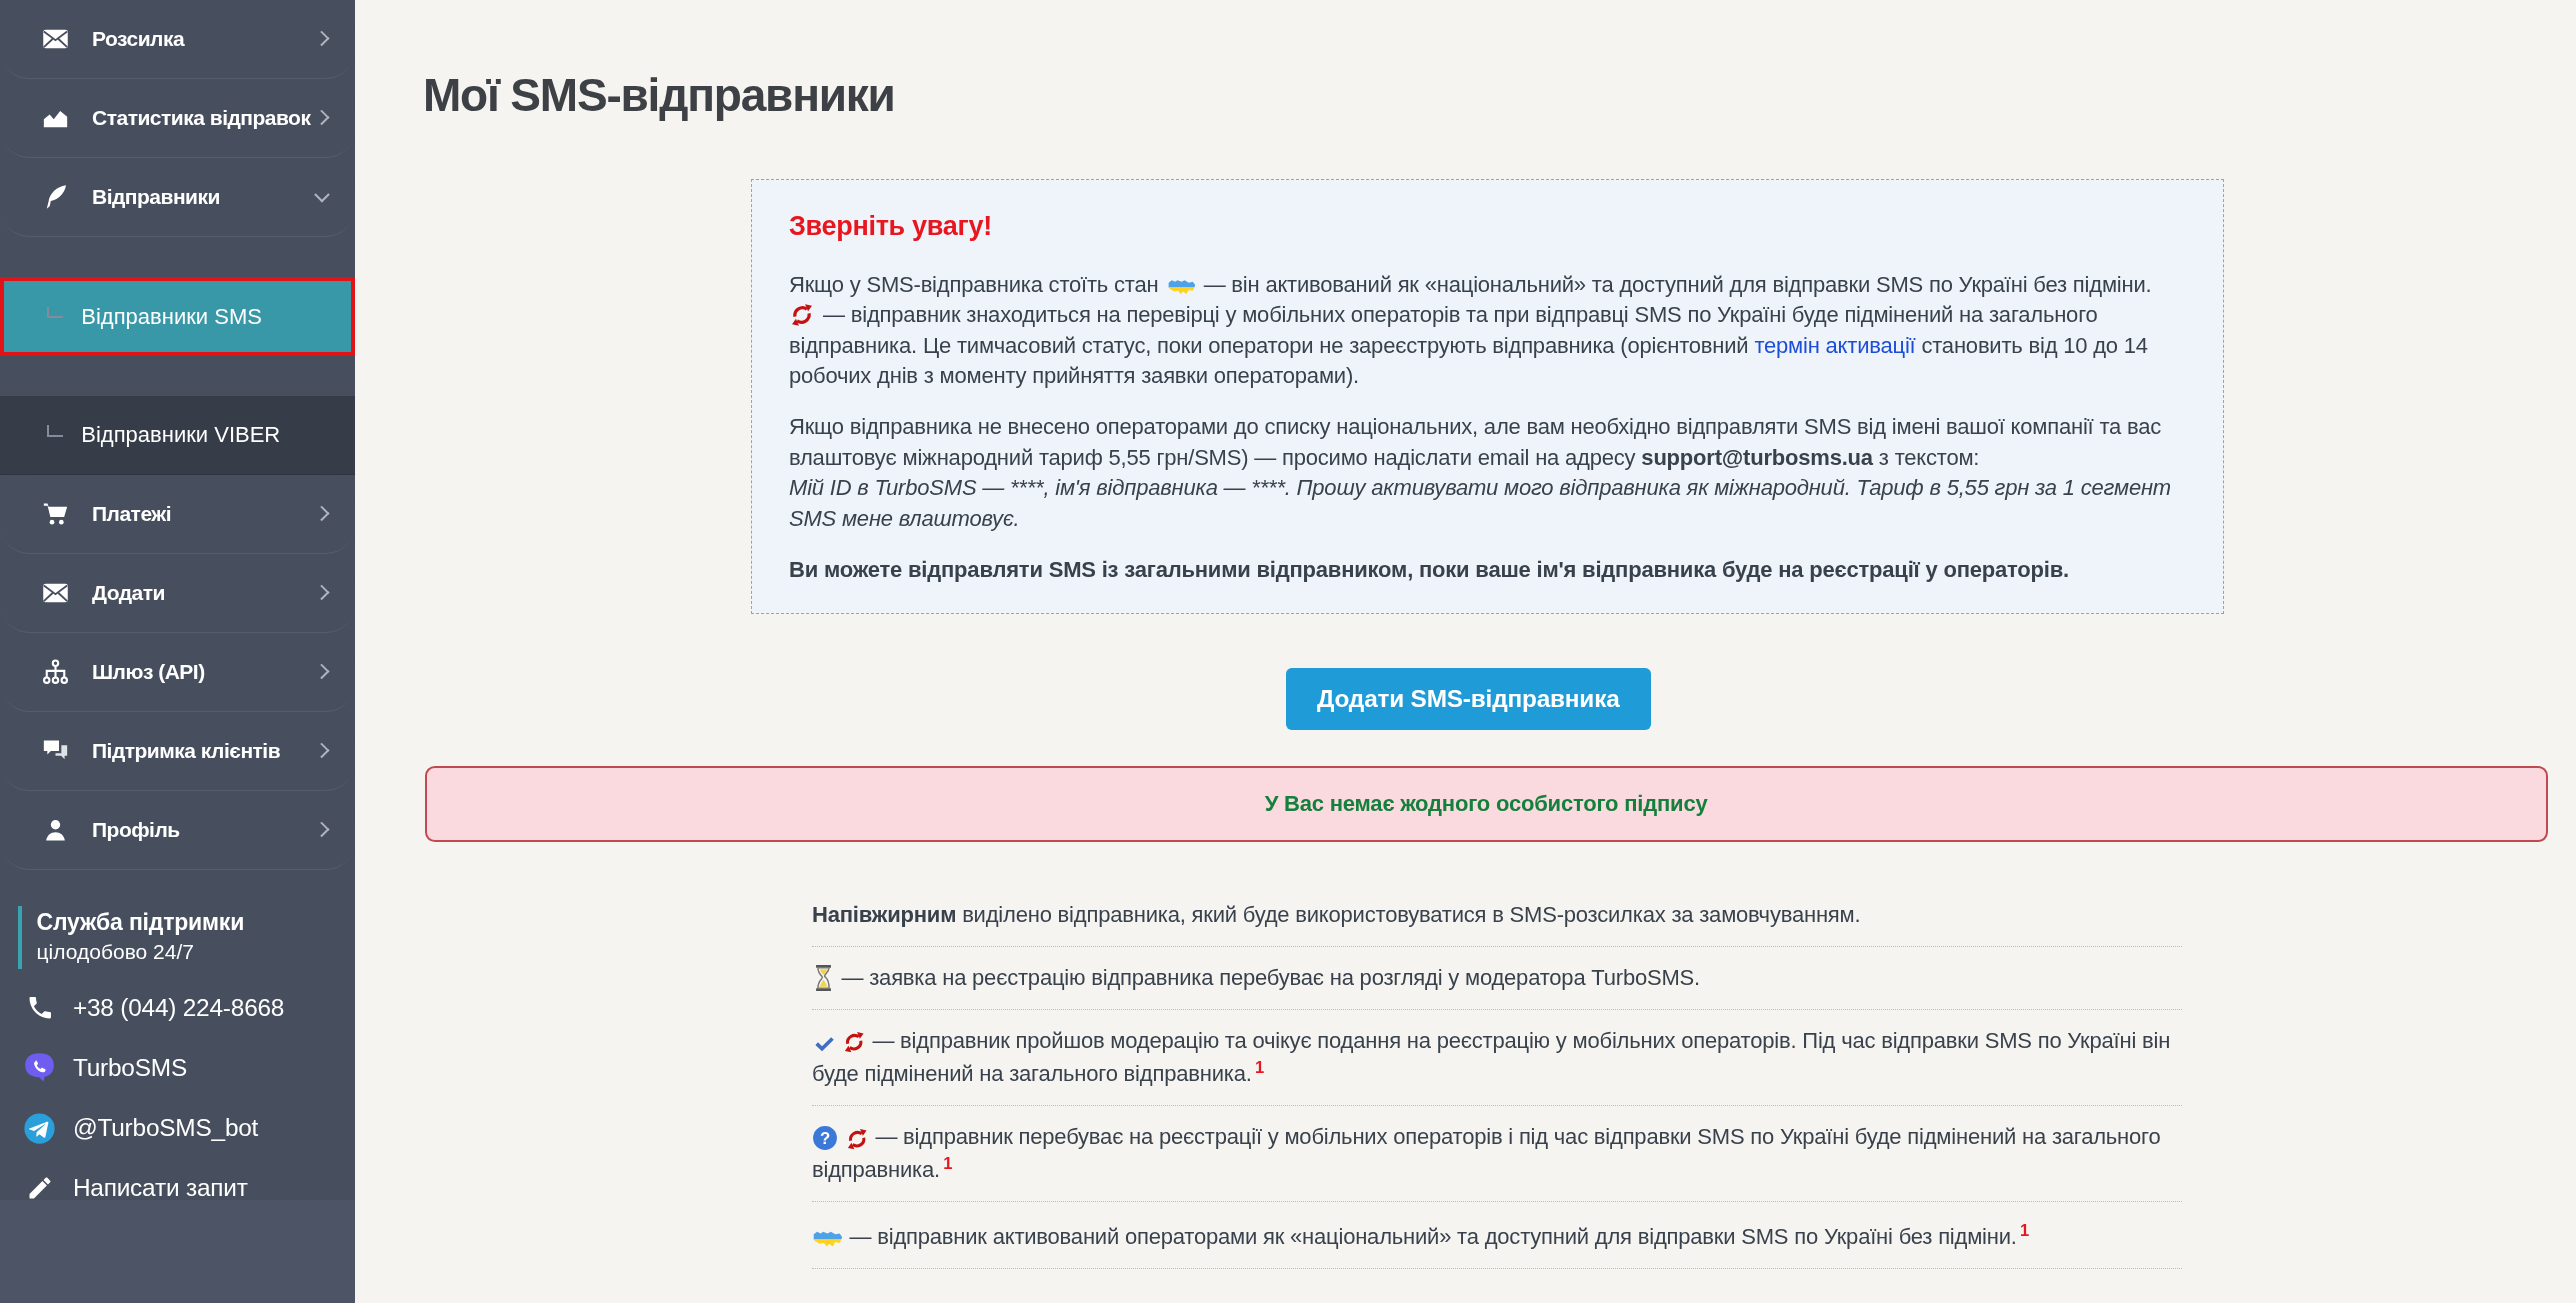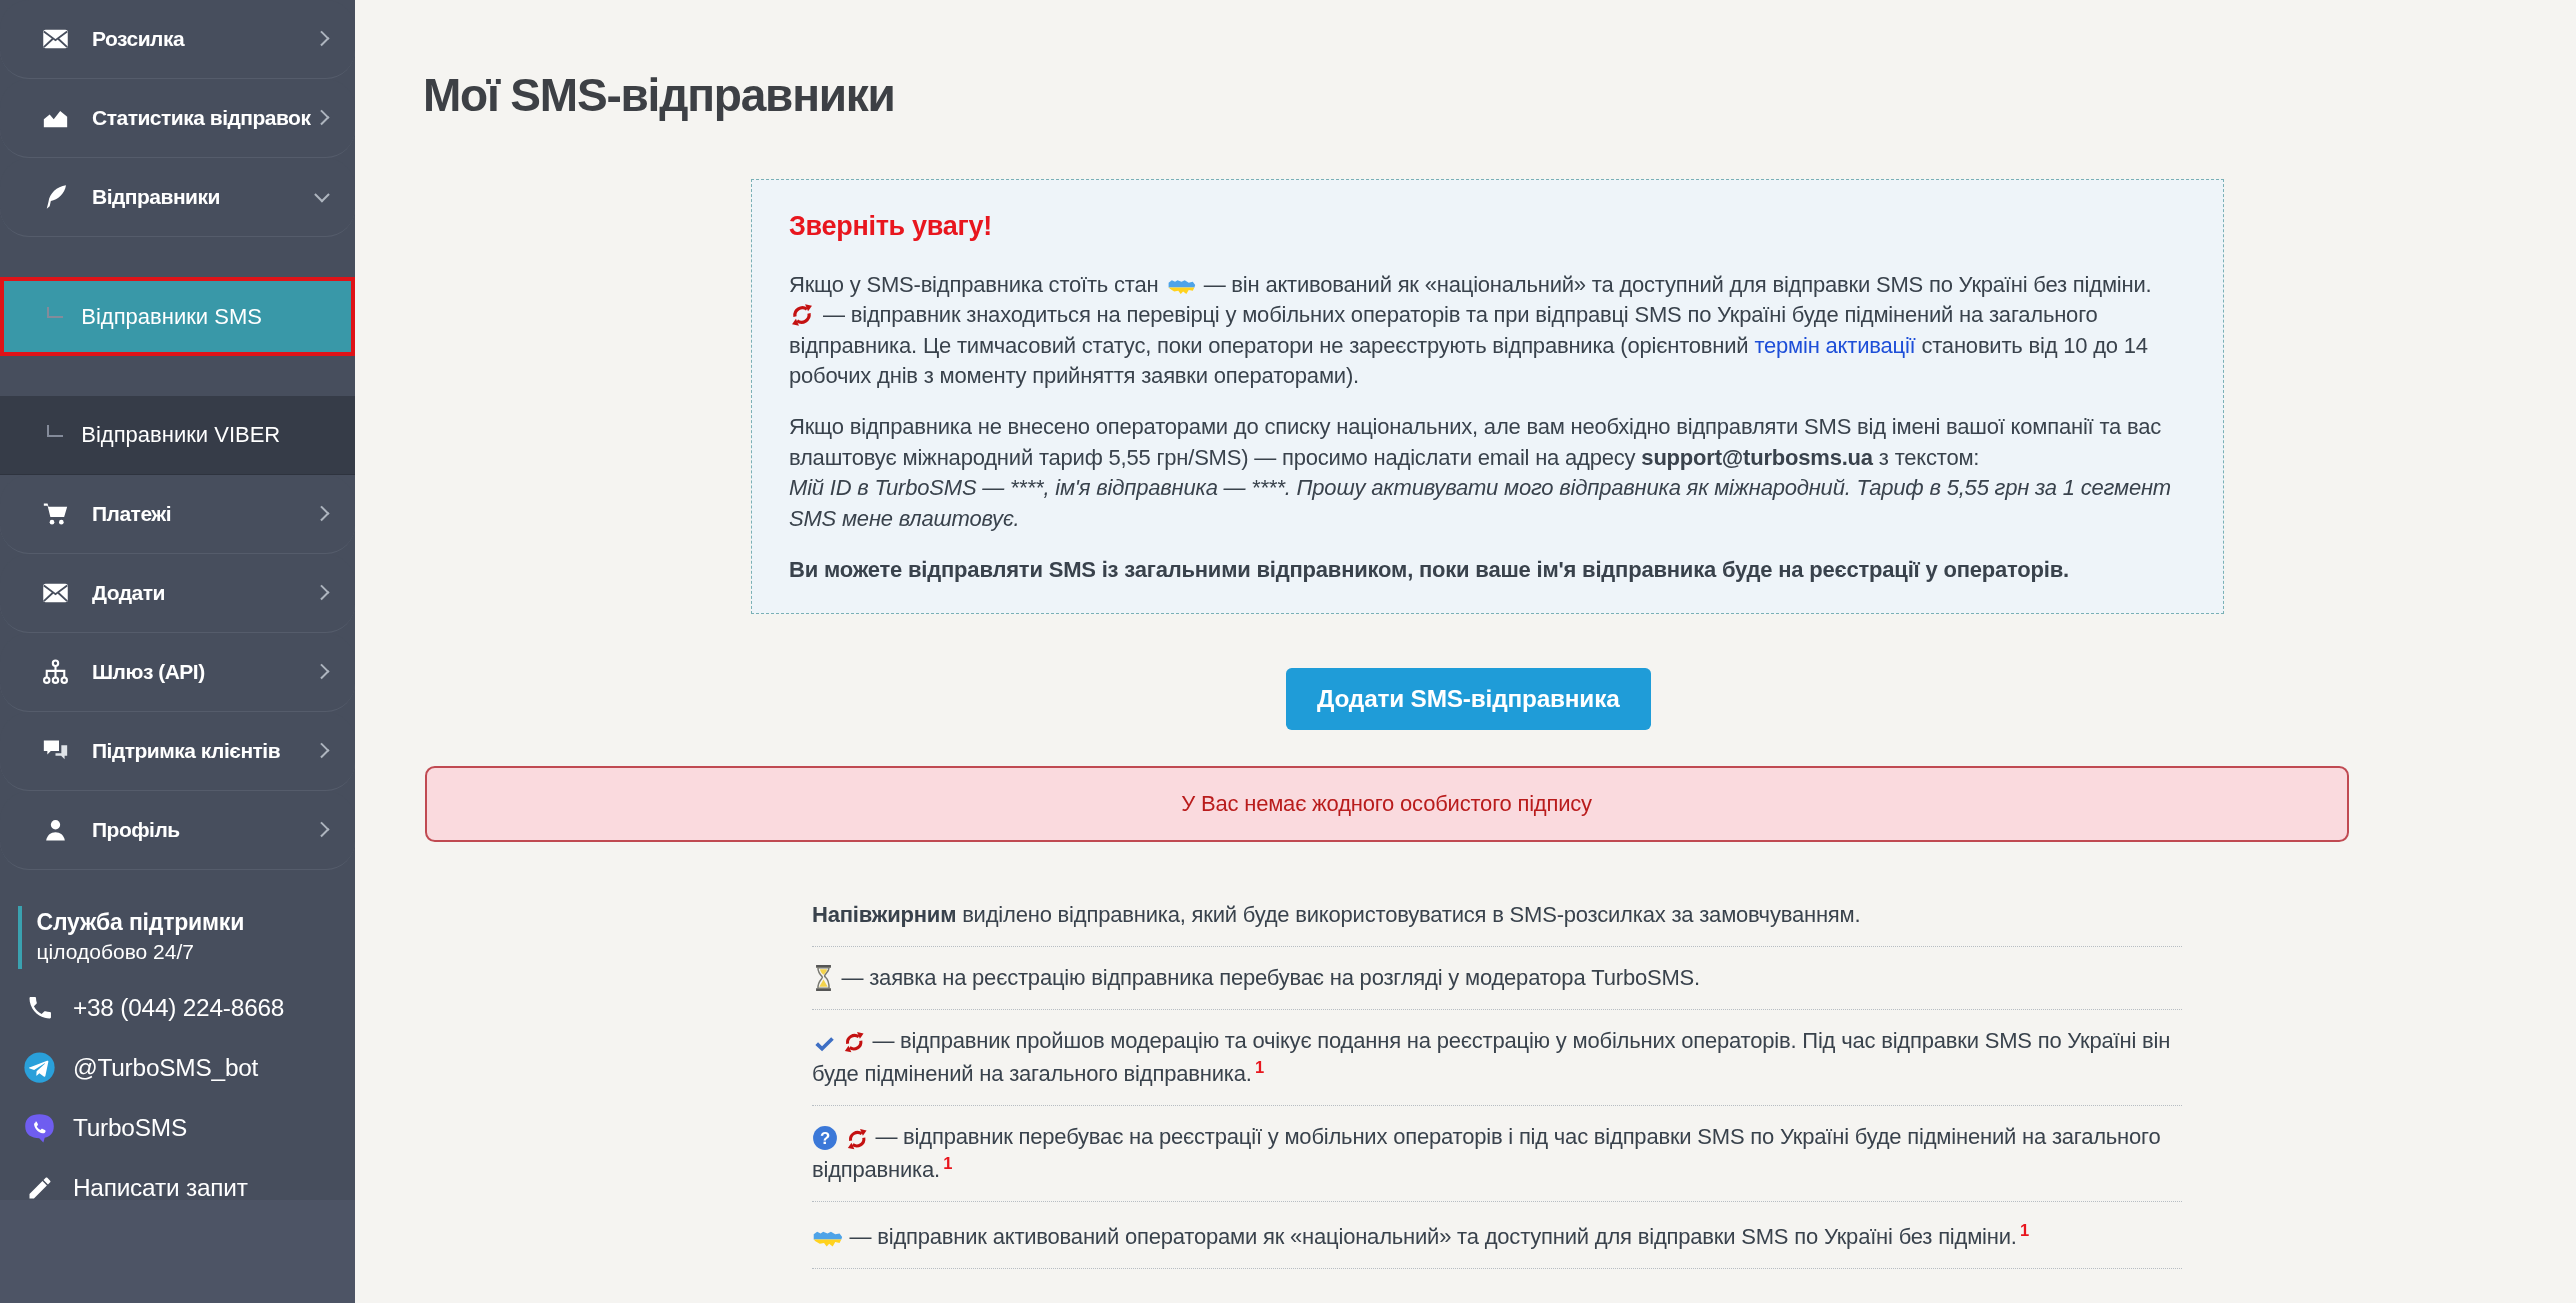--- a/index.html
+++ b/index.html
@@ -61,24 +61,24 @@
   .conclusion { font-weight:bold; font-size:23.6px; letter-spacing:-0.2px; }
 
   .add-btn {
     display:inline-block; margin:54px 0 0 863px;
     background:#1f9cd8; color:#fff; font-weight:bold; font-size:24.4px;
     padding:17px 31px; border:none; border-radius:5.7px; cursor:pointer;
     font-family:inherit; letter-spacing:-0.2px;
   }
 
   .alert {
-    width:1924px; margin:36px 0 0 1.6px;
+    width:2123px; margin:36px 0 0 1.6px;
     background:#fadade; border:2.4px solid #c04a52; border-radius:9.8px;
     padding:23px; text-align:center;
-    color:#b91c1c; font-weight:normal; font-size:22px; letter-spacing:-0.2px;
+    color:#15803d; font-weight:bold; font-size:22px; letter-spacing:-0.2px;
   }
 
   .legend { width:1370px; margin:41px 0 0 389px; }
   .legend-item {
     padding:16.3px 0 16.3px; border-bottom:1.6px dotted #b7bdc3;
     font-size:22px; color:#39424c; line-height:1.35; letter-spacing:-0.2px;
   }
   .legend-item .li-icon svg { vertical-align:-6.5px; margin-right:6.5px; }
   sup.red { color:#e8161e; font-weight:bold; font-size:0.75em; margin-left:3.3px; }
 </style>
@@ -194,40 +194,40 @@
       <div class="support-sub">цілодобово 24/7</div>
     </div>
 
     <div class="contact">
       <span class="c-icon">
         <svg width="28" height="28" viewBox="0 0 24 24">
             <path d="M6.8 10.6a15 15 0 0 0 6.6 6.6l2.2-2.2c.3-.3.7-.4 1.1-.25 1.2.4 2.4.6 3.7.6.55 0 1 .45 1 1v3.6c0 .55-.45 1-1 1C11 21 3 13 3 3.6c0-.55.45-1 1-1h3.6c.55 0 1 .45 1 1 0 1.3.2 2.5.6 3.7.12.37.03.8-.25 1.1z" fill="#fff"></path>
           </svg>
       </span>
       <span>+38 (044) 224-8668</span>
+    </div>
+
+    <div class="contact">
+      <span class="c-icon">
+        <svg width="33" height="33" viewBox="0 0 24 24">
+            <path d="M12 1.6c6 0 10.4 2.4 10.4 8.8 0 5.2-2.9 7.6-6.6 8.4l-1 3.4-3-3.2c-5.6 0-10.2-2.3-10.2-8.6S6 1.6 12 1.6z" fill="#6f5df0"></path>
+            <path d="M9 6.7c.4-.1.8.1 1 .5l.8 1.6c.2.4.1.8-.2 1.1l-.6.5c.5 1.2 1.5 2.2 2.7 2.7l.5-.6c.3-.3.7-.4 1.1-.2l1.6.8c.4.2.6.6.5 1-.3 1-1.2 1.6-2.2 1.4-3-.7-5.4-3-6.1-6.1-.2-1 .4-1.9 1.4-2.2z" fill="#fff"></path>
+          </svg>
+      </span>
+      <span>TurboSMS</span>
     </div>
 
     <div class="contact">
       <span class="c-icon">
         <svg width="33" height="33" viewBox="0 0 24 24">
             <circle cx="12" cy="12" r="11" fill="#2aa0da"></circle>
             <path d="M5.2 11.9l12.3-4.8c.6-.2 1.1.15.9.95l-2.1 9.9c-.15.7-.6.85-1.2.55l-3.2-2.4-1.55 1.5c-.2.2-.35.35-.7.35l.25-3.3 6-5.4c.25-.25-.05-.35-.4-.15l-7.4 4.65-3.2-1c-.7-.2-.7-.7.3-1.05z" fill="#fff"></path>
           </svg>
       </span>
       <span>@TurboSMS_bot</span>
-    </div>
-
-    <div class="contact">
-      <span class="c-icon">
-        <svg width="33" height="33" viewBox="0 0 24 24">
-            <path d="M12 1.6c6 0 10.4 2.4 10.4 8.8 0 5.2-2.9 7.6-6.6 8.4l-1 3.4-3-3.2c-5.6 0-10.2-2.3-10.2-8.6S6 1.6 12 1.6z" fill="#6f5df0"></path>
-            <path d="M9 6.7c.4-.1.8.1 1 .5l.8 1.6c.2.4.1.8-.2 1.1l-.6.5c.5 1.2 1.5 2.2 2.7 2.7l.5-.6c.3-.3.7-.4 1.1-.2l1.6.8c.4.2.6.6.5 1-.3 1-1.2 1.6-2.2 1.4-3-.7-5.4-3-6.1-6.1-.2-1 .4-1.9 1.4-2.2z" fill="#fff"></path>
-          </svg>
-      </span>
-      <span>TurboSMS</span>
     </div>
 
     <div class="contact">
       <span class="c-icon">
         <svg width="28" height="28" viewBox="0 0 24 24">
             <path d="M3 17.2V21h3.8L17.9 9.9l-3.8-3.8L3 17.2zM20.7 7.1c.4-.4.4-1 0-1.4l-2.4-2.4c-.4-.4-1-.4-1.4 0L15 5.2 18.8 9z" fill="#fff"></path>
           </svg>
       </span>
       <span>Написати запит</span>
     </div>

